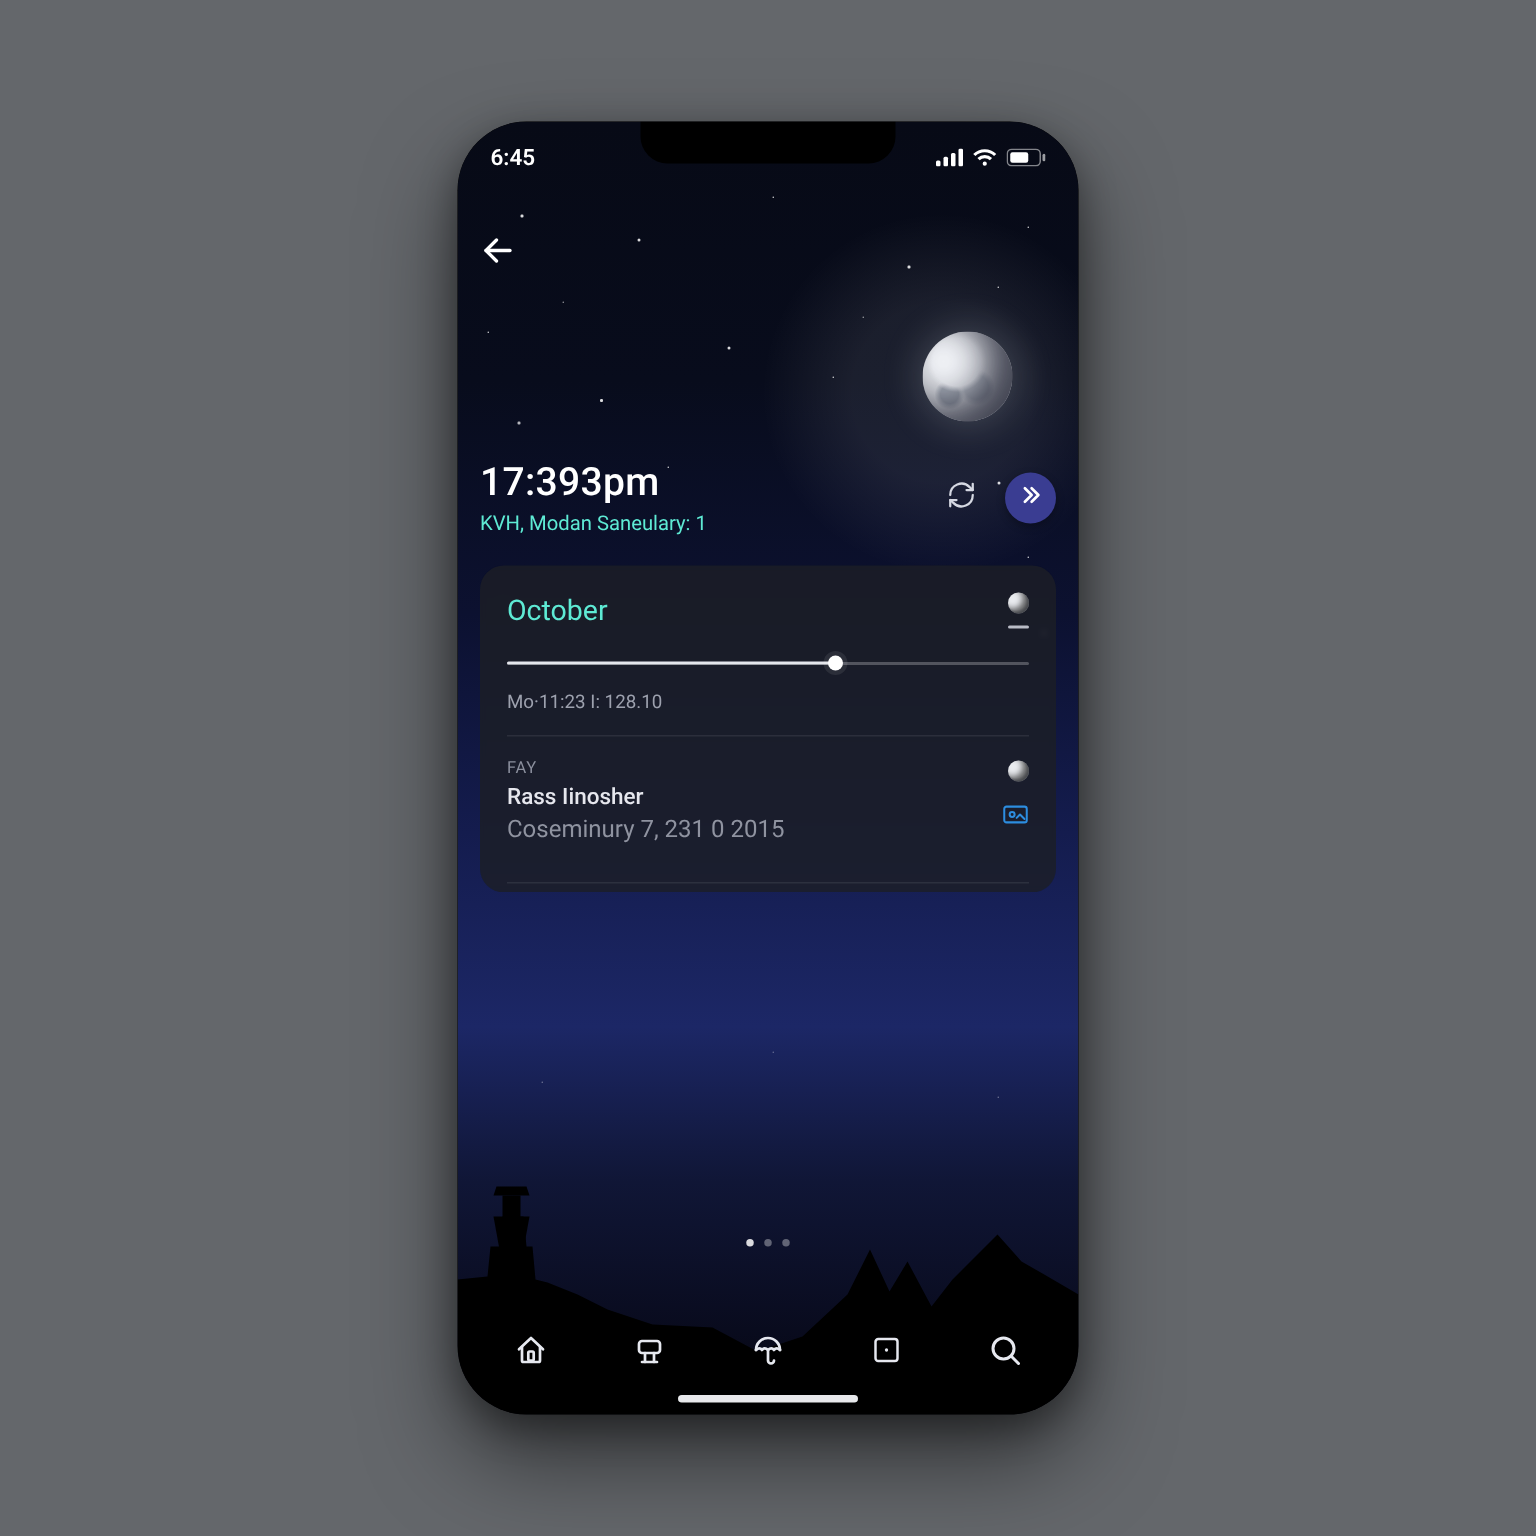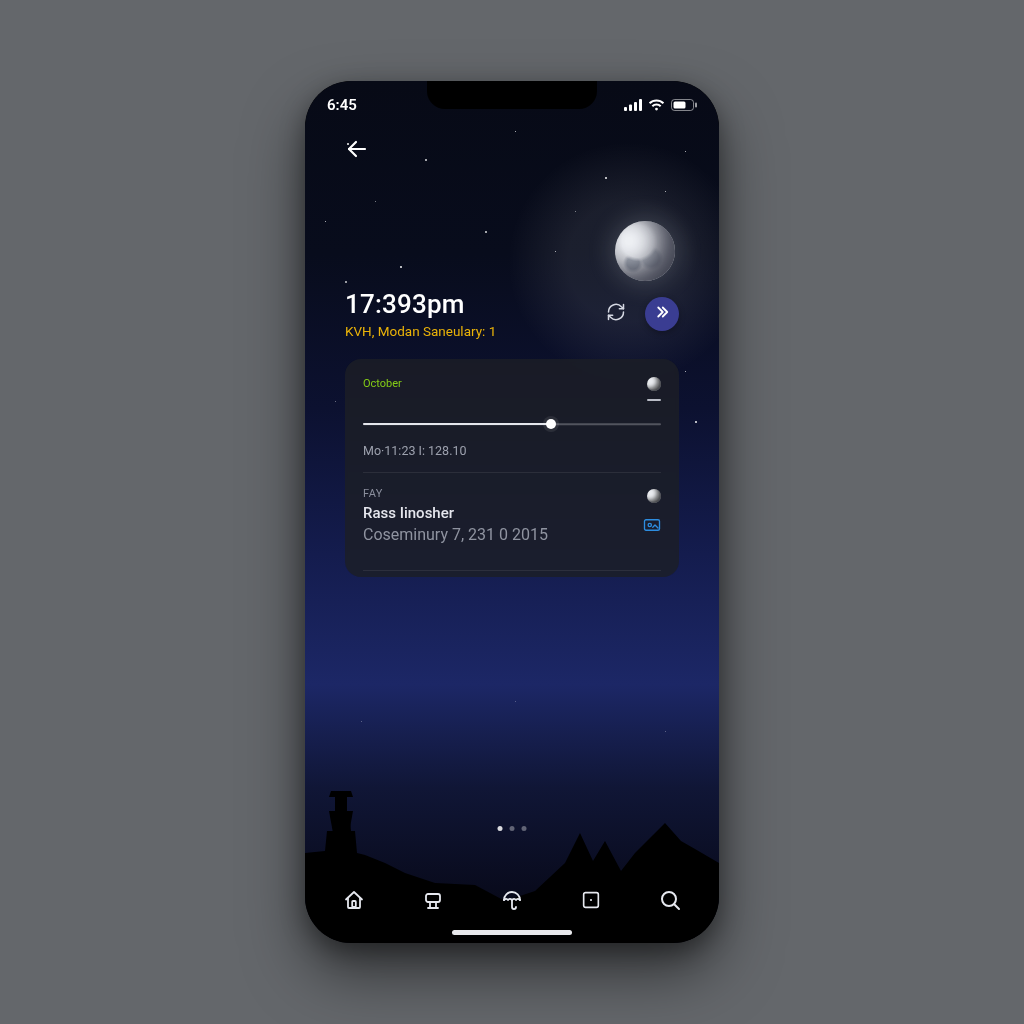--- a/index.html
+++ b/index.html
@@ -105,43 +105,44 @@
     bottom: 8px; left:50%; transform:translateX(-50%);
     width: 120px; height: 5px;
     background: #e8e9ec;
     border-radius: 3px;
   }
 
   
   .content {
     position:absolute;
     inset: 0;
-    padding: 52px 40px 0;
+    padding: 52px 15px 0;
     color:#e9ebf1;
     z-index: 2;
+    margin-top: 18px;
   }
 
   .back-btn {
     width: 36px; height: 36px;
     display:flex; align-items:center; justify-content:flex-start;
     color:#fff;
     cursor:pointer;
   }
 
   .hero {
     margin-top: 120px;
     display:flex; align-items:center; justify-content:space-between;
   }
   .hero-left {}
   .hero-time {
     font-size: 26px; font-weight:500; color:#fff; letter-spacing:.2px;
   }
   .hero-sub {
     margin-top: 4px;
-    font-size: 13.5px; color: #eab308; font-weight:400;
+    font-size: 13.5px; color: #5eead4; font-weight:400;
   }
   .hero-actions { display:flex; align-items:center; gap:14px; }
   .icon-btn {
     width: 30px; height:30px;
     display:flex; align-items:center; justify-content:center;
     color:#d5d8e2; cursor:pointer;
   }
   .pill-btn {
     width: 34px; height:34px;
     border-radius: 50%;
@@ -156,21 +157,21 @@
     margin-top: 20px;
     background: rgba(28,30,38,.82);
     border-radius: 16px;
     padding: 18px 18px 6px;
     backdrop-filter: blur(2px);
   }
   .card-top {
     display:flex; align-items:flex-start; justify-content:space-between;
   }
   .card-month {
-    font-size: 11px; color:#84cc16; font-weight:400;
+    font-size: 19px; color:#5eead4; font-weight:400;
   }
   .mini-moon {
     width: 14px; height:14px; border-radius:50%;
     background: radial-gradient(circle at 40% 40%, #e9ebef 0 6px, #b4b8c2 8px);
     box-shadow: inset -4px -3px 4px rgba(0,0,0,.6);
   }
   .card-toggle {
     display:flex; flex-direction:column; align-items:center; gap:6px;
   }
   .minus-ico {

